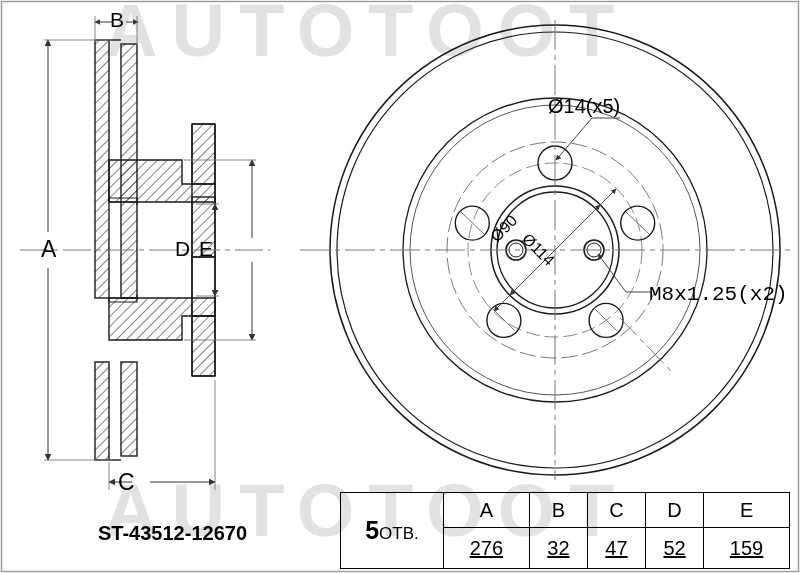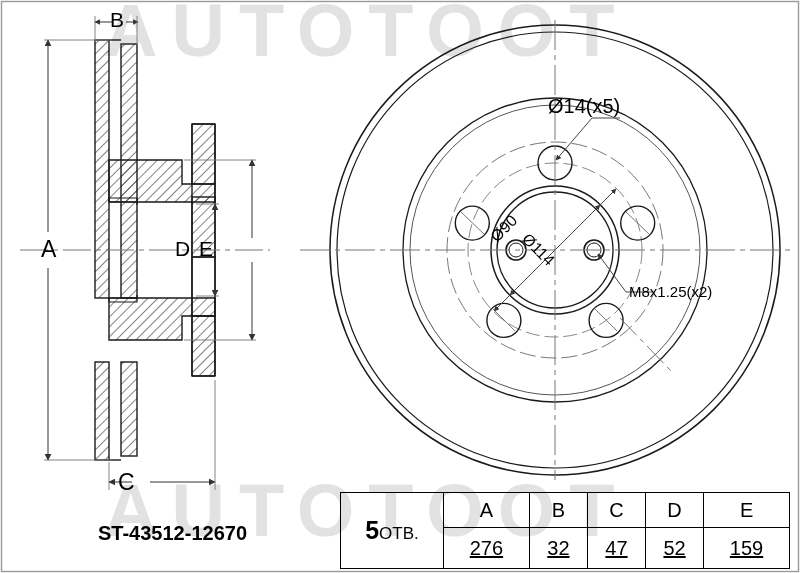--- a/index.html
+++ b/index.html
@@ -189,21 +189,21 @@
   <div class="lbl" style="left:199px;top:237px;font-size:21px;">E</div>
 
   <div class="lbl" style="left:548px;top:95px;font-size:20px;">Ø14(x5)</div>
 
   <div class="lbl" style="left:487px;top:233px;font-size:16px;
               transform:rotate(-45deg);transform-origin:left top;">Ø90</div>
 
   <div class="lbl" style="left:531px;top:230px;font-size:16px;
               transform:rotate(45deg);transform-origin:left top;">Ø114</div>
 
-  <div class="lbl" style="left:629px;top:283px;font-size:15px;">M8x1.25(x2)</div>
+  <div class="lbl" style="left:649px;top:283px;font-size:21px;font-family:Liberation Mono, monospace;">M8x1.25(x2)</div>
 
   <div class="lbl" style="left:98px;top:522px;font-size:20px;font-weight:700;">ST-43512-12670</div>
 
   <table id="spec">
     <tbody>
         <tr>
       <td class="otv" rowspan="2">
         <b>5</b><span>ОТВ.</span>
       </td>
       <td class="hd">A</td>

